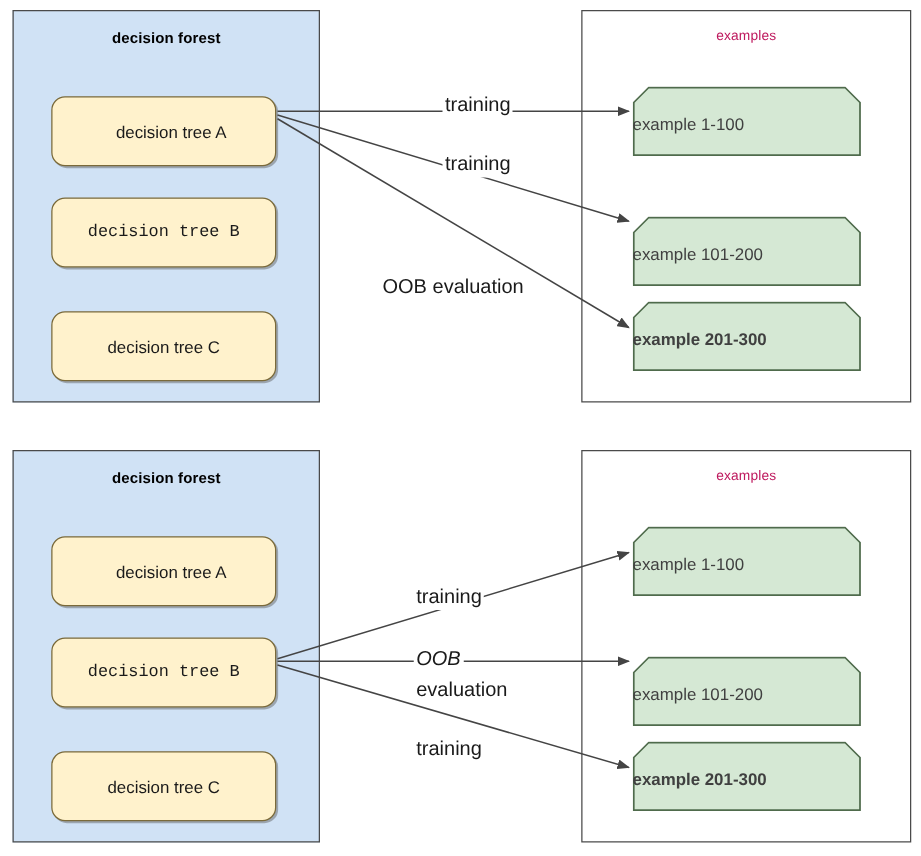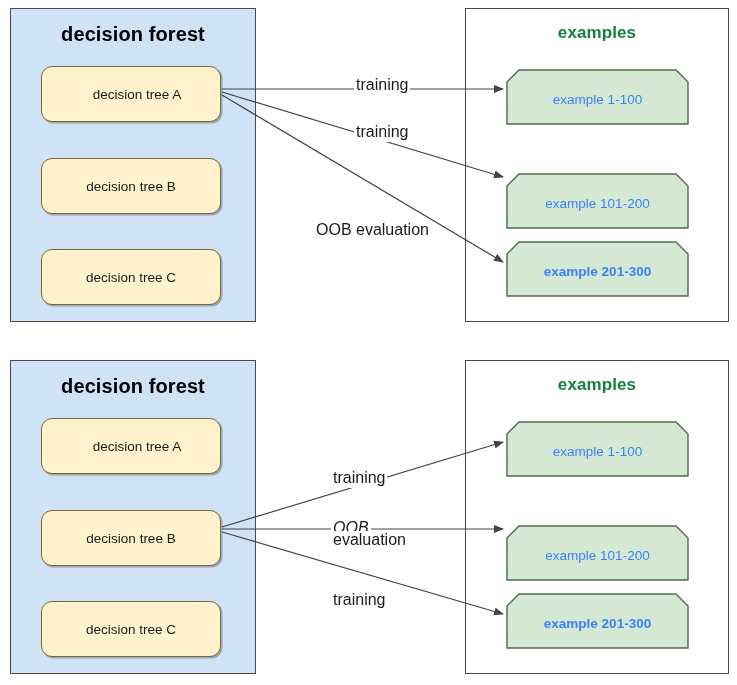--- a/index.html
+++ b/index.html
@@ -37,21 +37,21 @@
     background: #d0e2f5;
     border: 1.6px solid #4a4a4a;
     box-sizing: border-box;
   }
   .forest-title {
     position: absolute;
     left: 0;
     top: 14px;
     width: 100%;
     text-align: center;
-    font-size: 20px;
+    font-size: 12px;
     font-weight: bold;
     color: #000000;
     letter-spacing: 0.1px;
   }
 
   
   .examples-panel {
     position: absolute;
     left: 465px;
     top: 8px;
@@ -60,59 +60,58 @@
     background: #ffffff;
     border: 1.6px solid #4a4a4a;
     box-sizing: border-box;
   }
   .examples-title {
     position: absolute;
     left: 0;
     top: 14px;
     width: 100%;
     text-align: center;
-    font-size: 17px;
-    font-weight: bold;
-    color: #15803d;
+    font-size: 11px;
+    font-weight: normal;
+    color: #be185d;
     letter-spacing: 0.1px;
   }
 
   
   .tree-node {
     position: absolute;
     left: 30px;
     width: 180px;
     height: 56px;
     background: #fff2cc;
     border: 1.3px solid #7a6a3a;
     border-radius: 11px;
     box-sizing: border-box;
     display: flex;
     align-items: center;
     justify-content: center;
     font-size: 13.5px;
     color: #1a1a1a;
     box-shadow: 1.5px 1.5px 0px rgba(90,90,90,0.45);
   }
-  .tree-node.n0 { top: 57px; padding-left: 12px; }
-  .tree-node.n1 { top: 149px; }
+  .tree-node.n0 { top: 68px; padding-left: 12px; }
+  .tree-node.n1 { top: 149px; font-family: Liberation Mono, monospace; }
   .tree-node.n2 { top: 240px; }
 
   
   .example-node {
     position: absolute;
     left: 40px;
     width: 183px;
     height: 56px;
     box-sizing: border-box;
     display: flex;
     align-items: center;
-    justify-content: center;
     font-size: 13.5px;
-    color: #3b82f6;
+    color: #404040;
     border-radius: 17px;
   }
   .example-node .shape {
     position: absolute;
     left: 0; top: 0;
     width: 100%; height: 100%;
   }
   .example-node .label {
     position: relative;
     z-index: 2;
@@ -194,21 +193,21 @@
           <path d="M0,0 L10,4 L0,8 z" fill="#444444"></path>
         </marker>
       </defs>
       <line x1="222" y1="89" x2="503" y2="89" stroke="#444444" stroke-width="1.2" marker-end="url(#ah-top)"></line>
       <line x1="222" y1="92" x2="503" y2="177" stroke="#444444" stroke-width="1.2" marker-end="url(#ah-top)"></line>
       <line x1="222" y1="95" x2="503" y2="262" stroke="#444444" stroke-width="1.2" marker-end="url(#ah-top)"></line>
     </svg>
 
     <div class="edge-label" style="left:354px; top:76px;">training</div>
     <div class="edge-label" style="left:354px; top:123px;">training</div>
-    <div class="edge-label" style="left:314px; top:221px;">OOB evaluation</div>
+    <div class="edge-label" style="left:304px; top:221px;">OOB evaluation</div>
   </div>
 
   <div class="diagram" id="diagram-bottom">
 
     <div class="forest-panel">
       <div class="forest-title">decision forest</div>
 
       <div class="tree-node n0">
         <span>decision tree A</span>
       </div>
@@ -251,17 +250,17 @@
           <path d="M0,0 L10,4 L0,8 z" fill="#444444"></path>
         </marker>
       </defs>
       <line x1="222" y1="175" x2="503" y2="90" stroke="#444444" stroke-width="1.2" marker-end="url(#ah-bot)"></line>
       <line x1="222" y1="177" x2="503" y2="177" stroke="#444444" stroke-width="1.2" marker-end="url(#ah-bot)"></line>
       <line x1="222" y1="180" x2="503" y2="262" stroke="#444444" stroke-width="1.2" marker-end="url(#ah-bot)"></line>
     </svg>
 
     <div class="edge-label" style="left:331px; top:117px;">training</div>
     <div class="edge-label" style="left:331px; top:167px;font-style:italic;">OOB</div>
-    <div class="edge-label" style="left:331px; top:179px;">evaluation</div>
+    <div class="edge-label" style="left:331px; top:192px;">evaluation</div>
     <div class="edge-label" style="left:331px; top:239px;">training</div>
   </div>
 
 </div>
 
 </body></html>

